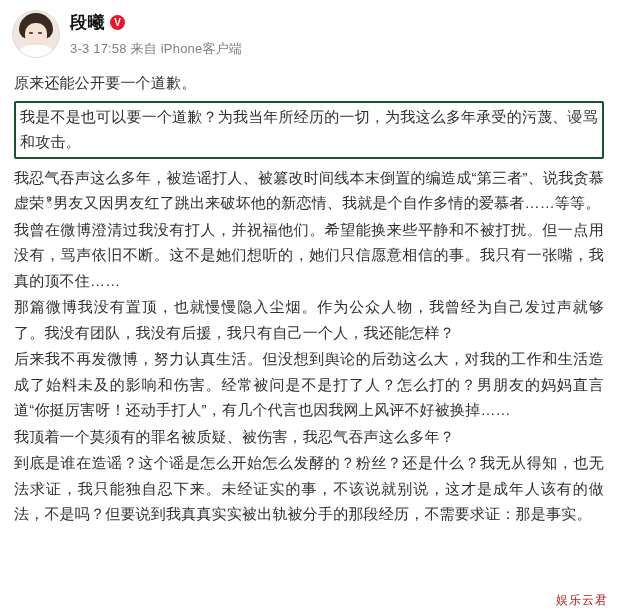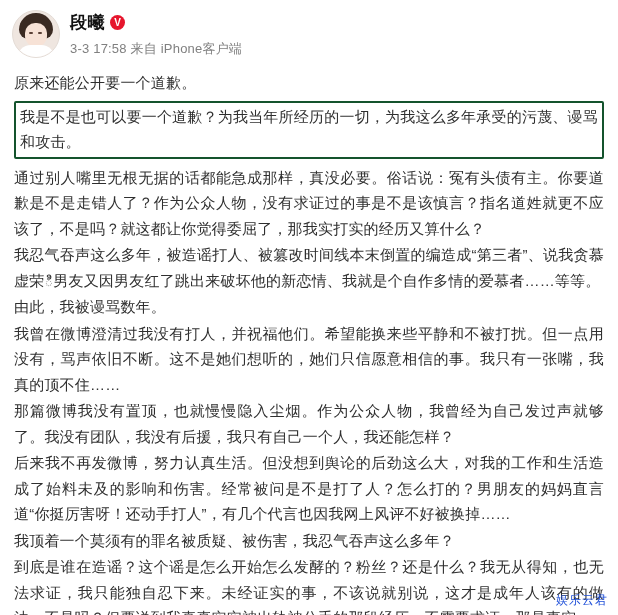--- a/index.html
+++ b/index.html
@@ -128,21 +128,21 @@
     margin: 5px 0 6px 0;
   }
   .highlight-box .para {
     margin: 0;
   }
   .watermark {
     position: absolute;
     right: 10px;
     bottom: 6px;
     font-size: 12px;
-    color: #1d4ed8;
+    color: #b91c1c;
     letter-spacing: 1px;
   }
 </style>
 </head>
 <body>
 
 <div class="page">
 
   <div class="post-header">
     <div class="avatar">
@@ -161,23 +161,21 @@
     </div>
   </div>
 
   <div class="post-body">
     <p class="para">原来还能公开要一个道歉。</p>
 
     <div class="highlight-box">
       <p class="para">我是不是也可以要一个道歉？为我当年所经历的一切，为我这么多年承受的污蔑、谩骂和攻击。</p>
     </div>
 
-    <p class="para">通过别人嘴里无根无据的话都能急成那样，真没必要。俗话说：冤有头债有主。你要道歉是不是走错人了？作为公众人物，没有求证过的事是不是该慎言？指名道姓就更不应该了，不是吗？就这都让你觉得委屈了，那我实打实的经历又算什么？</p>
     <p class="para">我忍气吞声这么多年，被造谣打人、被篡改时间线本末倒置的编造成“第三者”、说我贪慕虚荣ి男友又因男友红了跳出来破坏他的新恋情、我就是个自作多情的爱慕者……等等。</p>
-    <p class="para">由此，我被谩骂数年。</p>
     <p class="para">我曾在微博澄清过我没有打人，并祝福他们。希望能换来些平静和不被打扰。但一点用没有，骂声依旧不断。这不是她们想听的，她们只信愿意相信的事。我只有一张嘴，我真的顶不住……</p>
     <p class="para">那篇微博我没有置顶，也就慢慢隐入尘烟。作为公众人物，我曾经为自己发过声就够了。我没有团队，我没有后援，我只有自己一个人，我还能怎样？</p>
     <p class="para">后来我不再发微博，努力认真生活。但没想到舆论的后劲这么大，对我的工作和生活造成了始料未及的影响和伤害。经常被问是不是打了人？怎么打的？男朋友的妈妈直言道“你挺厉害呀！还动手打人”，有几个代言也因我网上风评不好被换掉……</p>
     <p class="para">我顶着一个莫须有的罪名被质疑、被伤害，我忍气吞声这么多年？</p>
     <p class="para">到底是谁在造谣？这个谣是怎么开始怎么发酵的？粉丝？还是什么？我无从得知，也无法求证，我只能独自忍下来。未经证实的事，不该说就别说，这才是成年人该有的做法，不是吗？但要说到我真真实实被出轨被分手的那段经历，不需要求证：那是事实。</p>
   </div>
 
   <div class="watermark">娱乐云君</div>
 
 </div>

